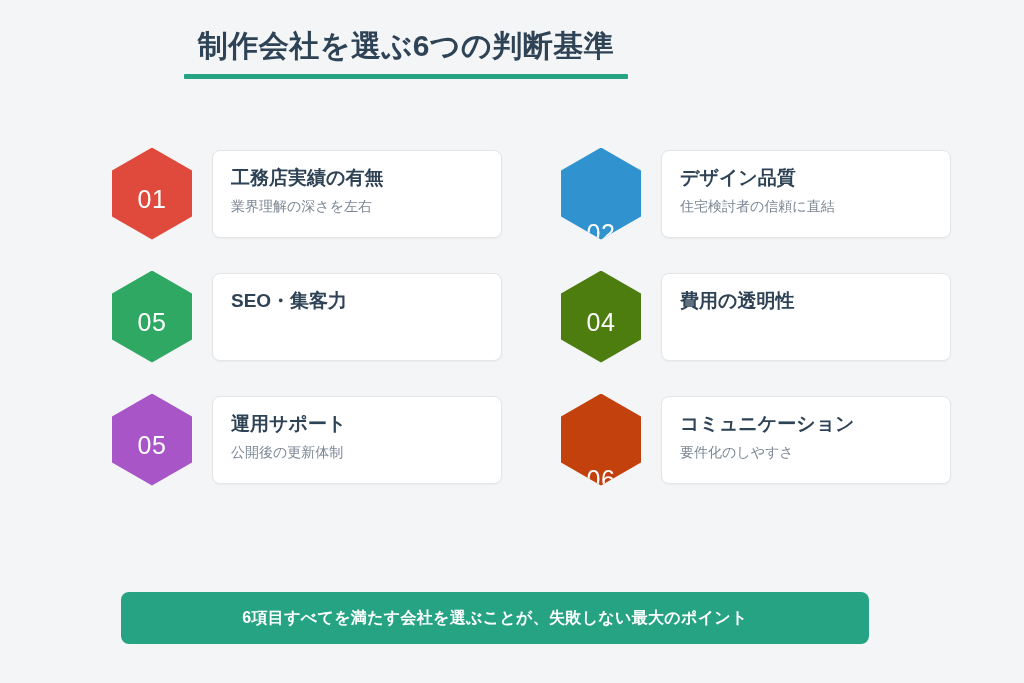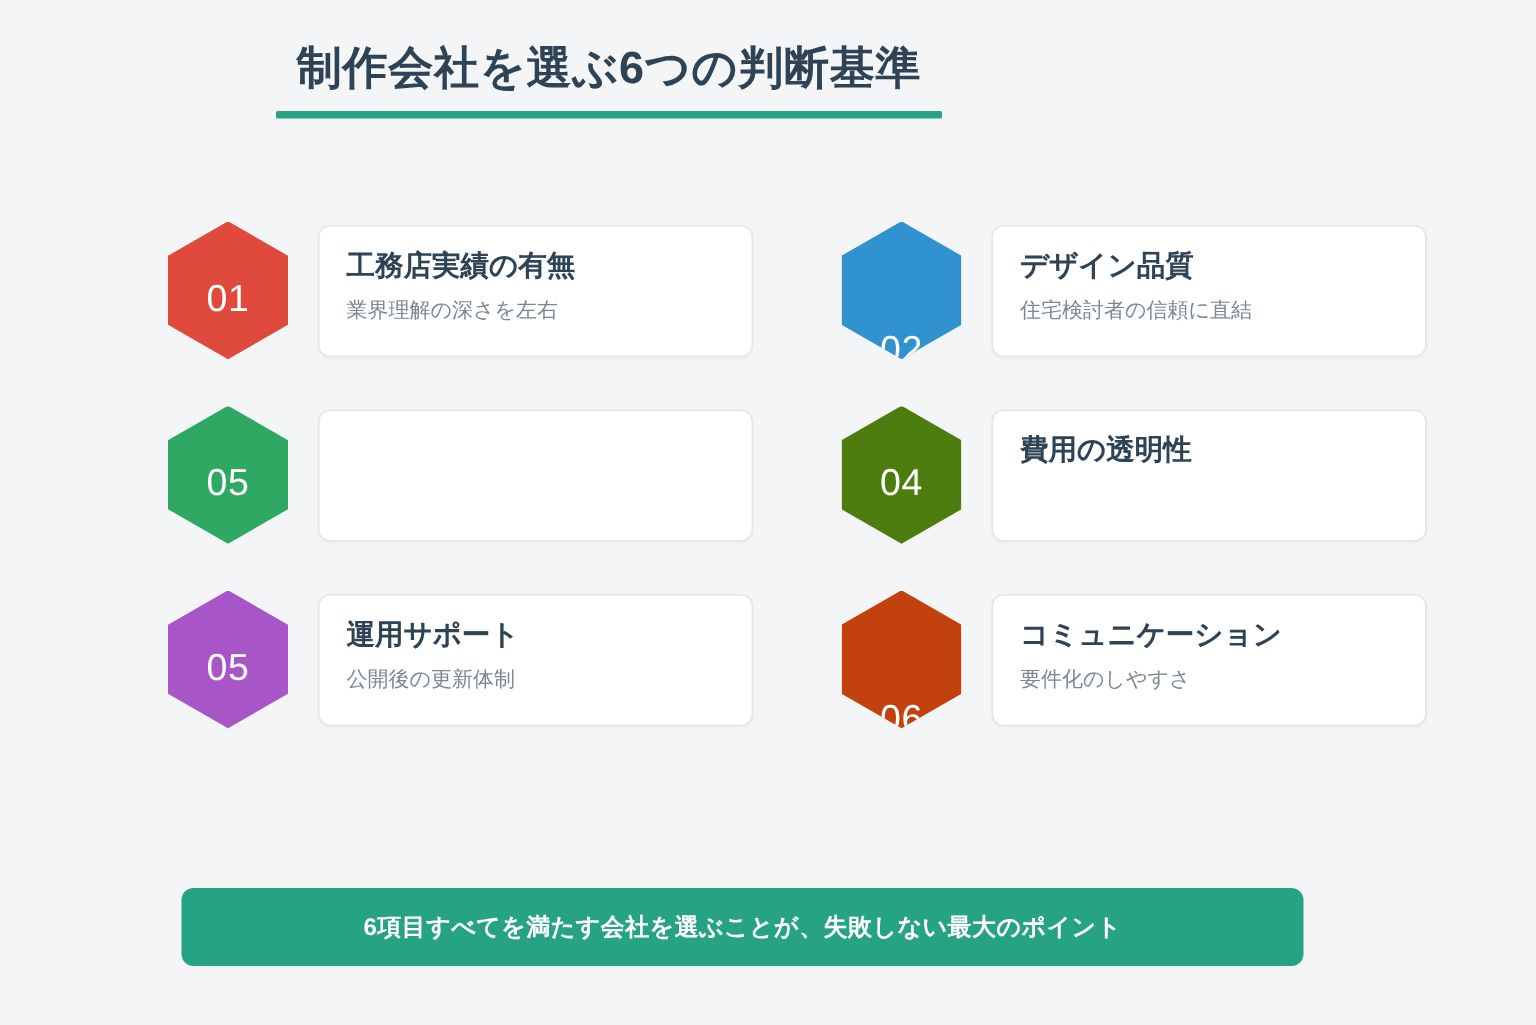--- a/index.html
+++ b/index.html
@@ -152,20 +152,21 @@
       <p class="card-title">デザイン品質</p>
       <p class="card-subtitle">住宅検討者の信頼に直結</p>
     </div>
   </div>
 
   <div class="criterion">
     <div class="hexagon" style="background: rgb(46, 168, 98);">
       <span class="hex-number">05</span>
     </div>
     <div class="card">
+      <p class="card-title">SEO・集客力</p>
     </div>
   </div>
 
   <div class="criterion">
     <div class="hexagon" style="background: #4d7c0f;">
       <span class="hex-number">04</span>
     </div>
     <div class="card">
       <p class="card-title">費用の透明性</p>
     </div>

